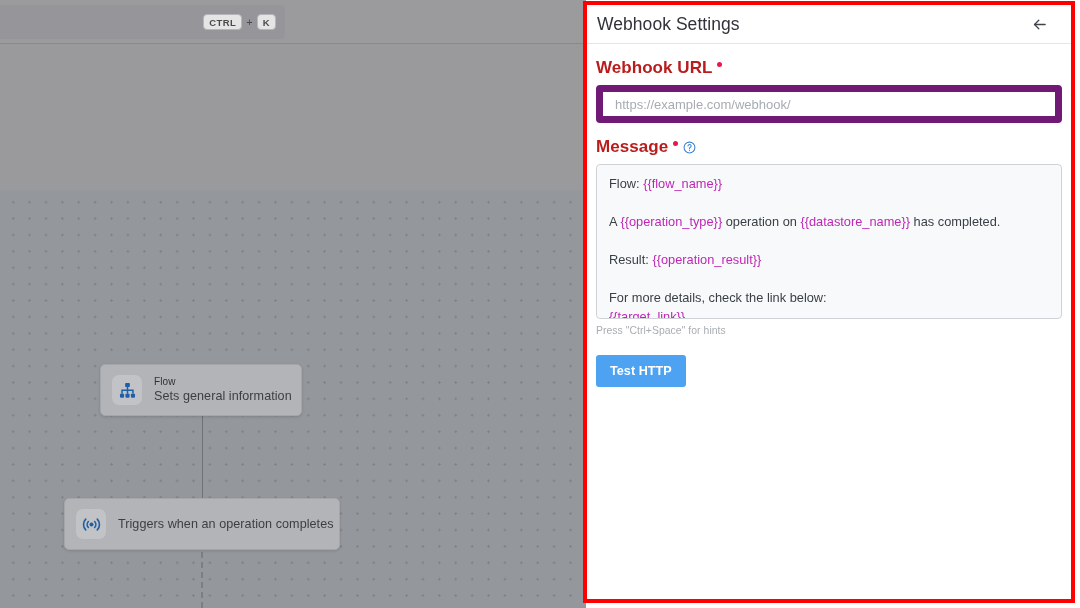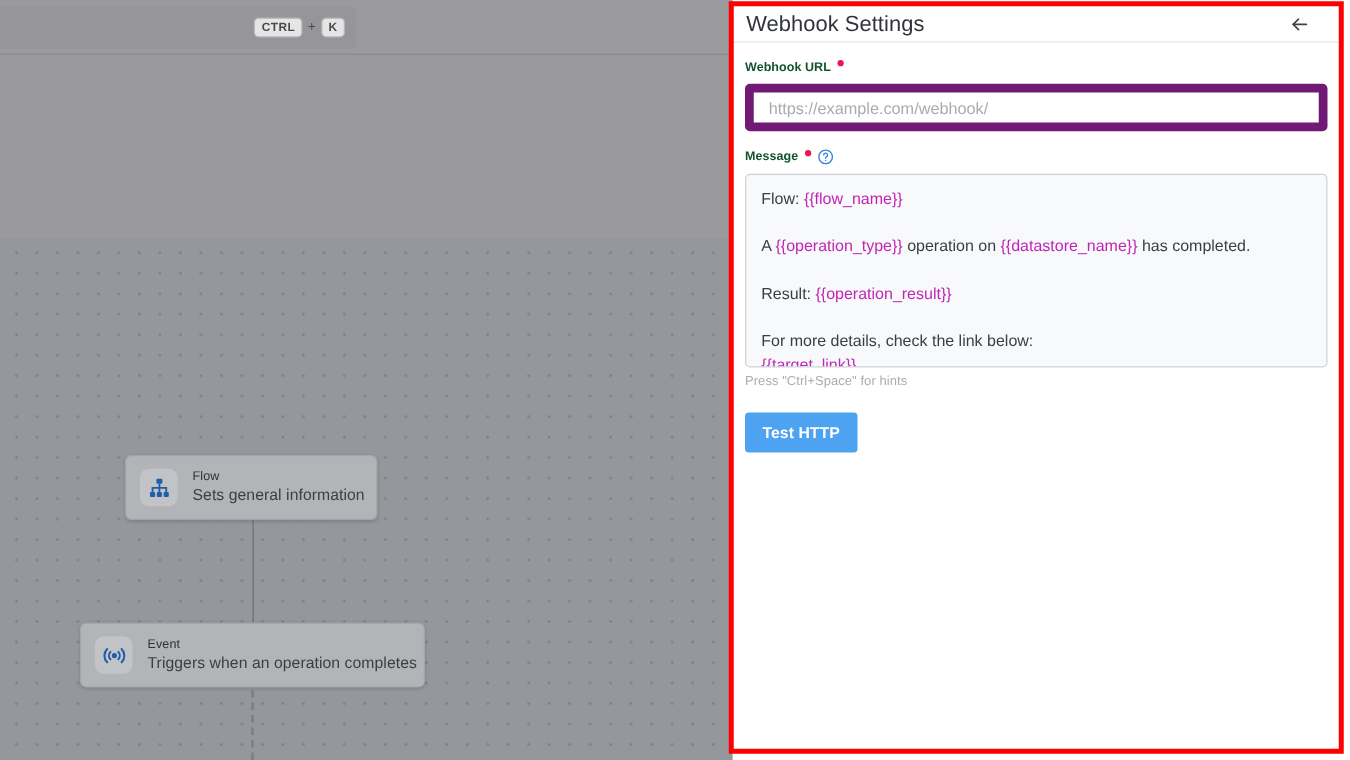--- a/index.html
+++ b/index.html
@@ -178,21 +178,21 @@
     top: 5px;
     width: 484px;
     height: 594px;
     background: #ffffff;
     z-index: 20;
     overflow: hidden;
   }
 
   .panel-header {
     position: relative;
-    height: 29px;
+    height: 39px;
     display: flex;
     align-items: center;
     padding: 0 19px 0 10px;
     border-bottom: 1px solid #e4e6e8;
   }
   .panel-title {
     font-size: 17.5px;
     color: #30343a;
     font-weight: normal;
     letter-spacing: .05px;
@@ -205,23 +205,23 @@
     justify-content: center;
     cursor: pointer;
     color: #40444a;
     background: transparent;
     border: none;
   }
 
   .panel-body { padding: 14px 9px 0 9px; }
 
   .field-label {
-    font-size: 10px;
+    font-size: 17px;
     font-weight: bold;
-    color: #14532d;
+    color: #b91c1c;
     display: flex;
     align-items: center;
     gap: 5px;
     margin-bottom: 7px;
     letter-spacing: .05px;
   }
   .req-dot {
     display: inline-block;
     width: 5px; height: 5px;
     border-radius: 50%;
@@ -337,21 +337,20 @@
       <span class="node-icon">
         <svg width="21" height="21" viewBox="0 0 24 24" fill="none" stroke="#1f5fa8" stroke-width="1.85" stroke-linecap="round">
           <circle cx="12" cy="12" r="2.3" fill="#1f5fa8" stroke="none"></circle>
           <path d="M8.4 8.6a5 5 0 0 0 0 6.8"></path>
           <path d="M15.6 8.6a5 5 0 0 1 0 6.8"></path>
           <path d="M5.4 5.9a8.7 8.7 0 0 0 0 12.2"></path>
           <path d="M18.6 5.9a8.7 8.7 0 0 1 0 12.2"></path>
         </svg>
       </span>
       <span class="node-text">
-        <span class="node-title">Event</span>
         <span class="node-sub">Triggers when an operation completes</span>
       </span>
     </div>
   </div>
 
   <div class="panel">
 
     <div class="panel-header">
       <span class="panel-title">Webhook Settings</span>
       <button class="back-btn">

